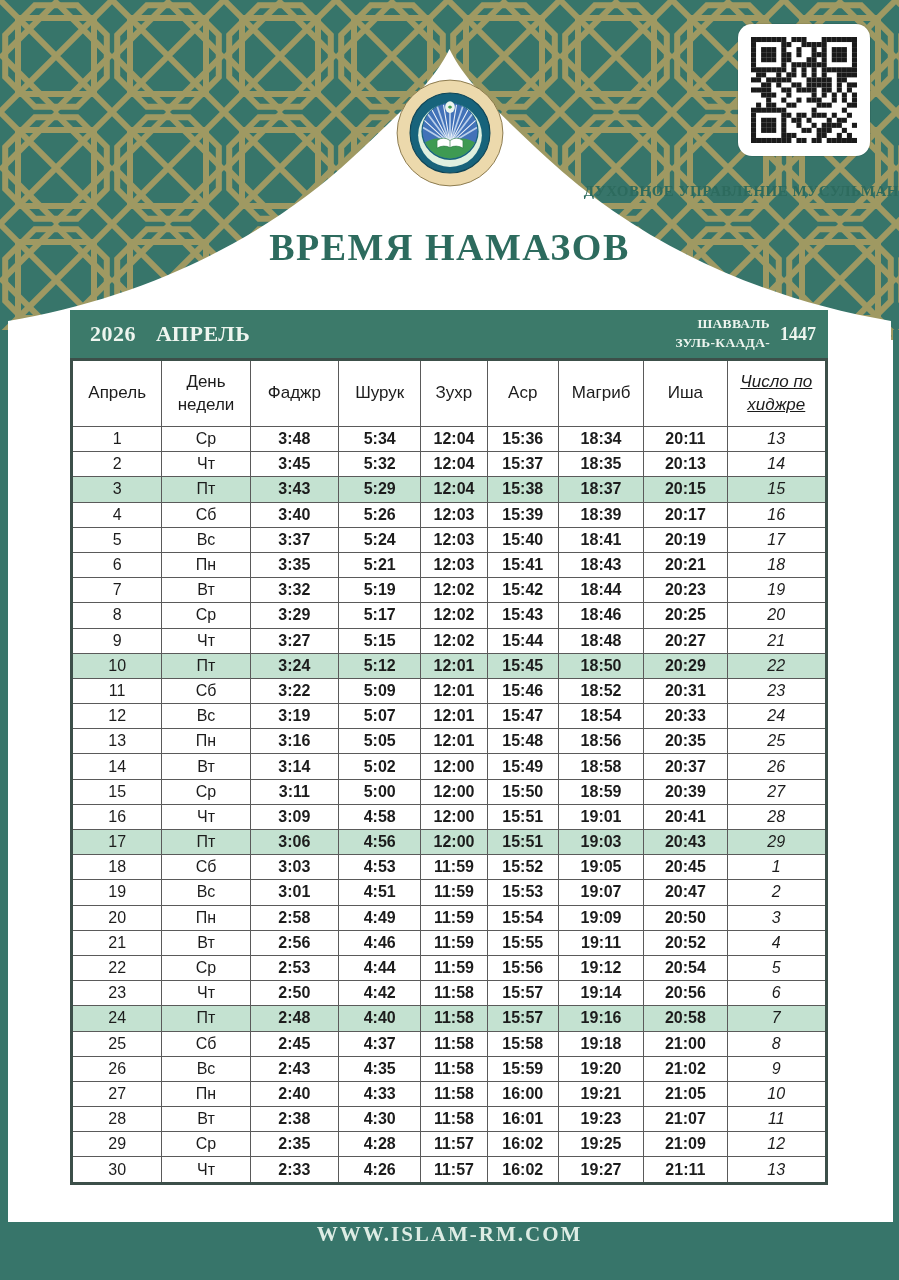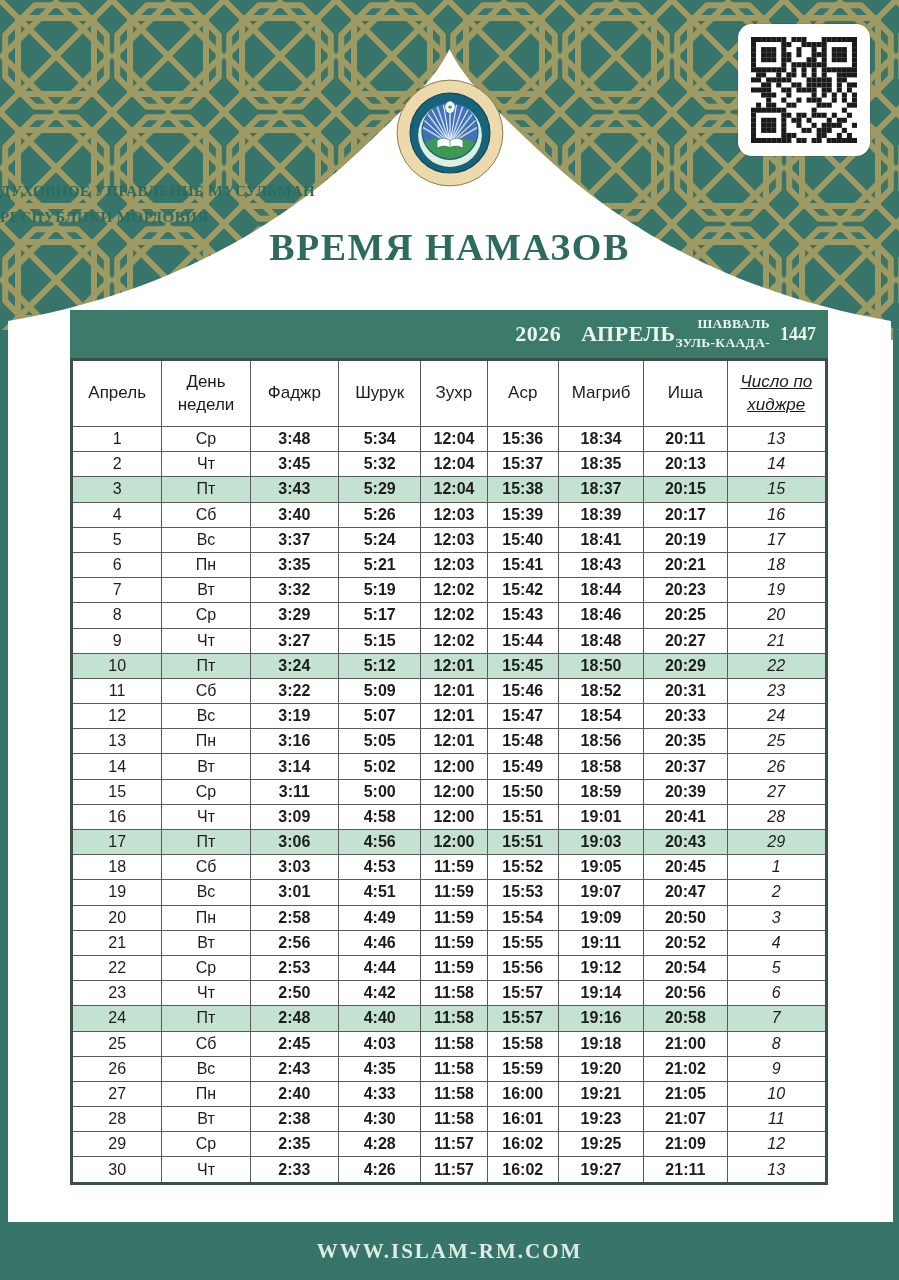--- a/index.html
+++ b/index.html
@@ -13,34 +13,34 @@
   .qr-box{
     position:absolute;left:738px;top:24px;width:132px;height:132px;
     background:#ffffff;border-radius:14px;box-sizing:border-box;padding:13px;
     box-shadow:0 0 0 1px rgba(0,0,0,0.08);
   }
   .qr-box svg{display:block;}
   
   .emblem{position:absolute;left:396px;top:79px;width:108px;height:108px;}
   
   .org{
-    position:absolute;top:178px;left:0;width:899px;text-align:left;
+    position:absolute;top:178px;left:0;width:899px;text-align:right;
     font-family:"Liberation Serif",serif;font-weight:700;font-size:15px;
     color:#2d6b5e;letter-spacing:.5px;line-height:1.75;
   }
   .main-title{
     position:absolute;top:225px;left:0;width:899px;text-align:center;
     font-family:"Liberation Serif",serif;font-weight:700;font-size:38px;
     color:#2d6b5e;letter-spacing:1.5px;margin:0;
   }
   
   .month-bar{
     position:absolute;left:70px;top:310px;width:758px;height:48px;
     background:#3c7a6a;color:#eef5ef;box-sizing:border-box;
-    display:flex;justify-content:flex-end;align-items:center;
+    display:flex;justify-content:space-between;align-items:center;
     padding:0 12px 0 20px;font-family:"Liberation Serif",serif;font-weight:700;
   }
   .mb-left{display:flex;gap:20px;font-size:22px;letter-spacing:.5px;}
   .mb-right{display:flex;align-items:center;gap:10px;}
   .hijri-months{text-align:right;font-size:13.5px;line-height:1.4;letter-spacing:.3px;}
   .hijri-year{font-size:18px;}
   
   table.prayer{
     position:absolute;left:70px;top:358px;width:758px;
     border-collapse:collapse;table-layout:fixed;background:#fff;
@@ -58,21 +58,21 @@
   td.c-bold{font-weight:700;font-size:16.5px;}
   td.c-gray{font-weight:700;font-size:16.5px;color:#929292;margin-left:20px;}
   td.c-italic{font-style:italic;font-size:16px;}
   tr.friday td{background:#c4e2d1;}
   
   .strip{position:absolute;top:330px;height:892px;background:#37756a;}
   .strip.left{left:0;width:8px;}
   .strip.right{left:893px;width:6px;}
   .footer-bar{
     position:absolute;left:0;top:1222px;width:899px;height:58px;background:#37756a;
-    display:flex;align-items:center;justify-content:center;
+    display:flex;align-items:flex-start;justify-content:center;
     font-family:"Liberation Serif",serif;font-weight:700;font-size:21px;
     color:#ddece4;letter-spacing:2px;
   }
 </style>
 </head>
 <body>
 
 <svg class="banner" width="899" height="340" viewBox="0 0 899 340" aria-hidden="true">
   <defs>
     <pattern id="geo" width="112" height="112" patternUnits="userSpaceOnUse">
@@ -370,21 +370,20 @@
     <path d="M22,62 Q38,50 50,59 Q62,50 78,62 L78,76 L22,76 Z" fill="#3e9a52"></path>
     <path d="M38,57 Q44,52.5 50,57 Q56,52.5 62,57 L62,64 Q56,60.5 50,63.5 Q44,60.5 38,64 Z" fill="#ffffff" stroke="#2f7d44" stroke-width="0.6"></path>
     <path d="M50,57 L50,63.5" stroke="#2f7d44" stroke-width="0.6"></path>
   </g>
   <ellipse cx="50" cy="26" rx="4.5" ry="5.5" fill="#edf6ee"></ellipse>
   <path d="M48,26 q2,-3 4,0 q-2,3 -4,0" fill="#3e9a52"></path>
 </svg>
 
 <div class="org">
   <div>ДУХОВНОЕ УПРАВЛЕНИЕ МУСУЛЬМАН</div>
-  <div>РЕСПУБЛИКИ МОРДОВИЯ</div>
 </div>
 
 <h1 class="main-title">ВРЕМЯ НАМАЗОВ</h1>
 
 <div class="month-bar">
   <div class="mb-left">
     <span>2026</span>
     <span>АПРЕЛЬ</span>
   </div>
   <div class="mb-right">
@@ -683,21 +682,21 @@
         <td class="c-bold">11:58</td>
         <td class="c-bold">15:57</td>
         <td class="c-bold">19:16</td>
         <td class="c-bold">20:58</td>
         <td class="c-italic">7</td>
       </tr>
       <tr>
         <td>25</td>
         <td>Сб</td>
         <td class="c-bold">2:45</td>
-        <td class="c-gray">4:03</td>
+        <td class="c-gray">4:37</td>
         <td class="c-bold">11:58</td>
         <td class="c-bold">15:58</td>
         <td class="c-bold">19:18</td>
         <td class="c-bold">21:00</td>
         <td class="c-italic">8</td>
       </tr>
       <tr>
         <td>26</td>
         <td>Вс</td>
         <td class="c-bold">2:43</td>

